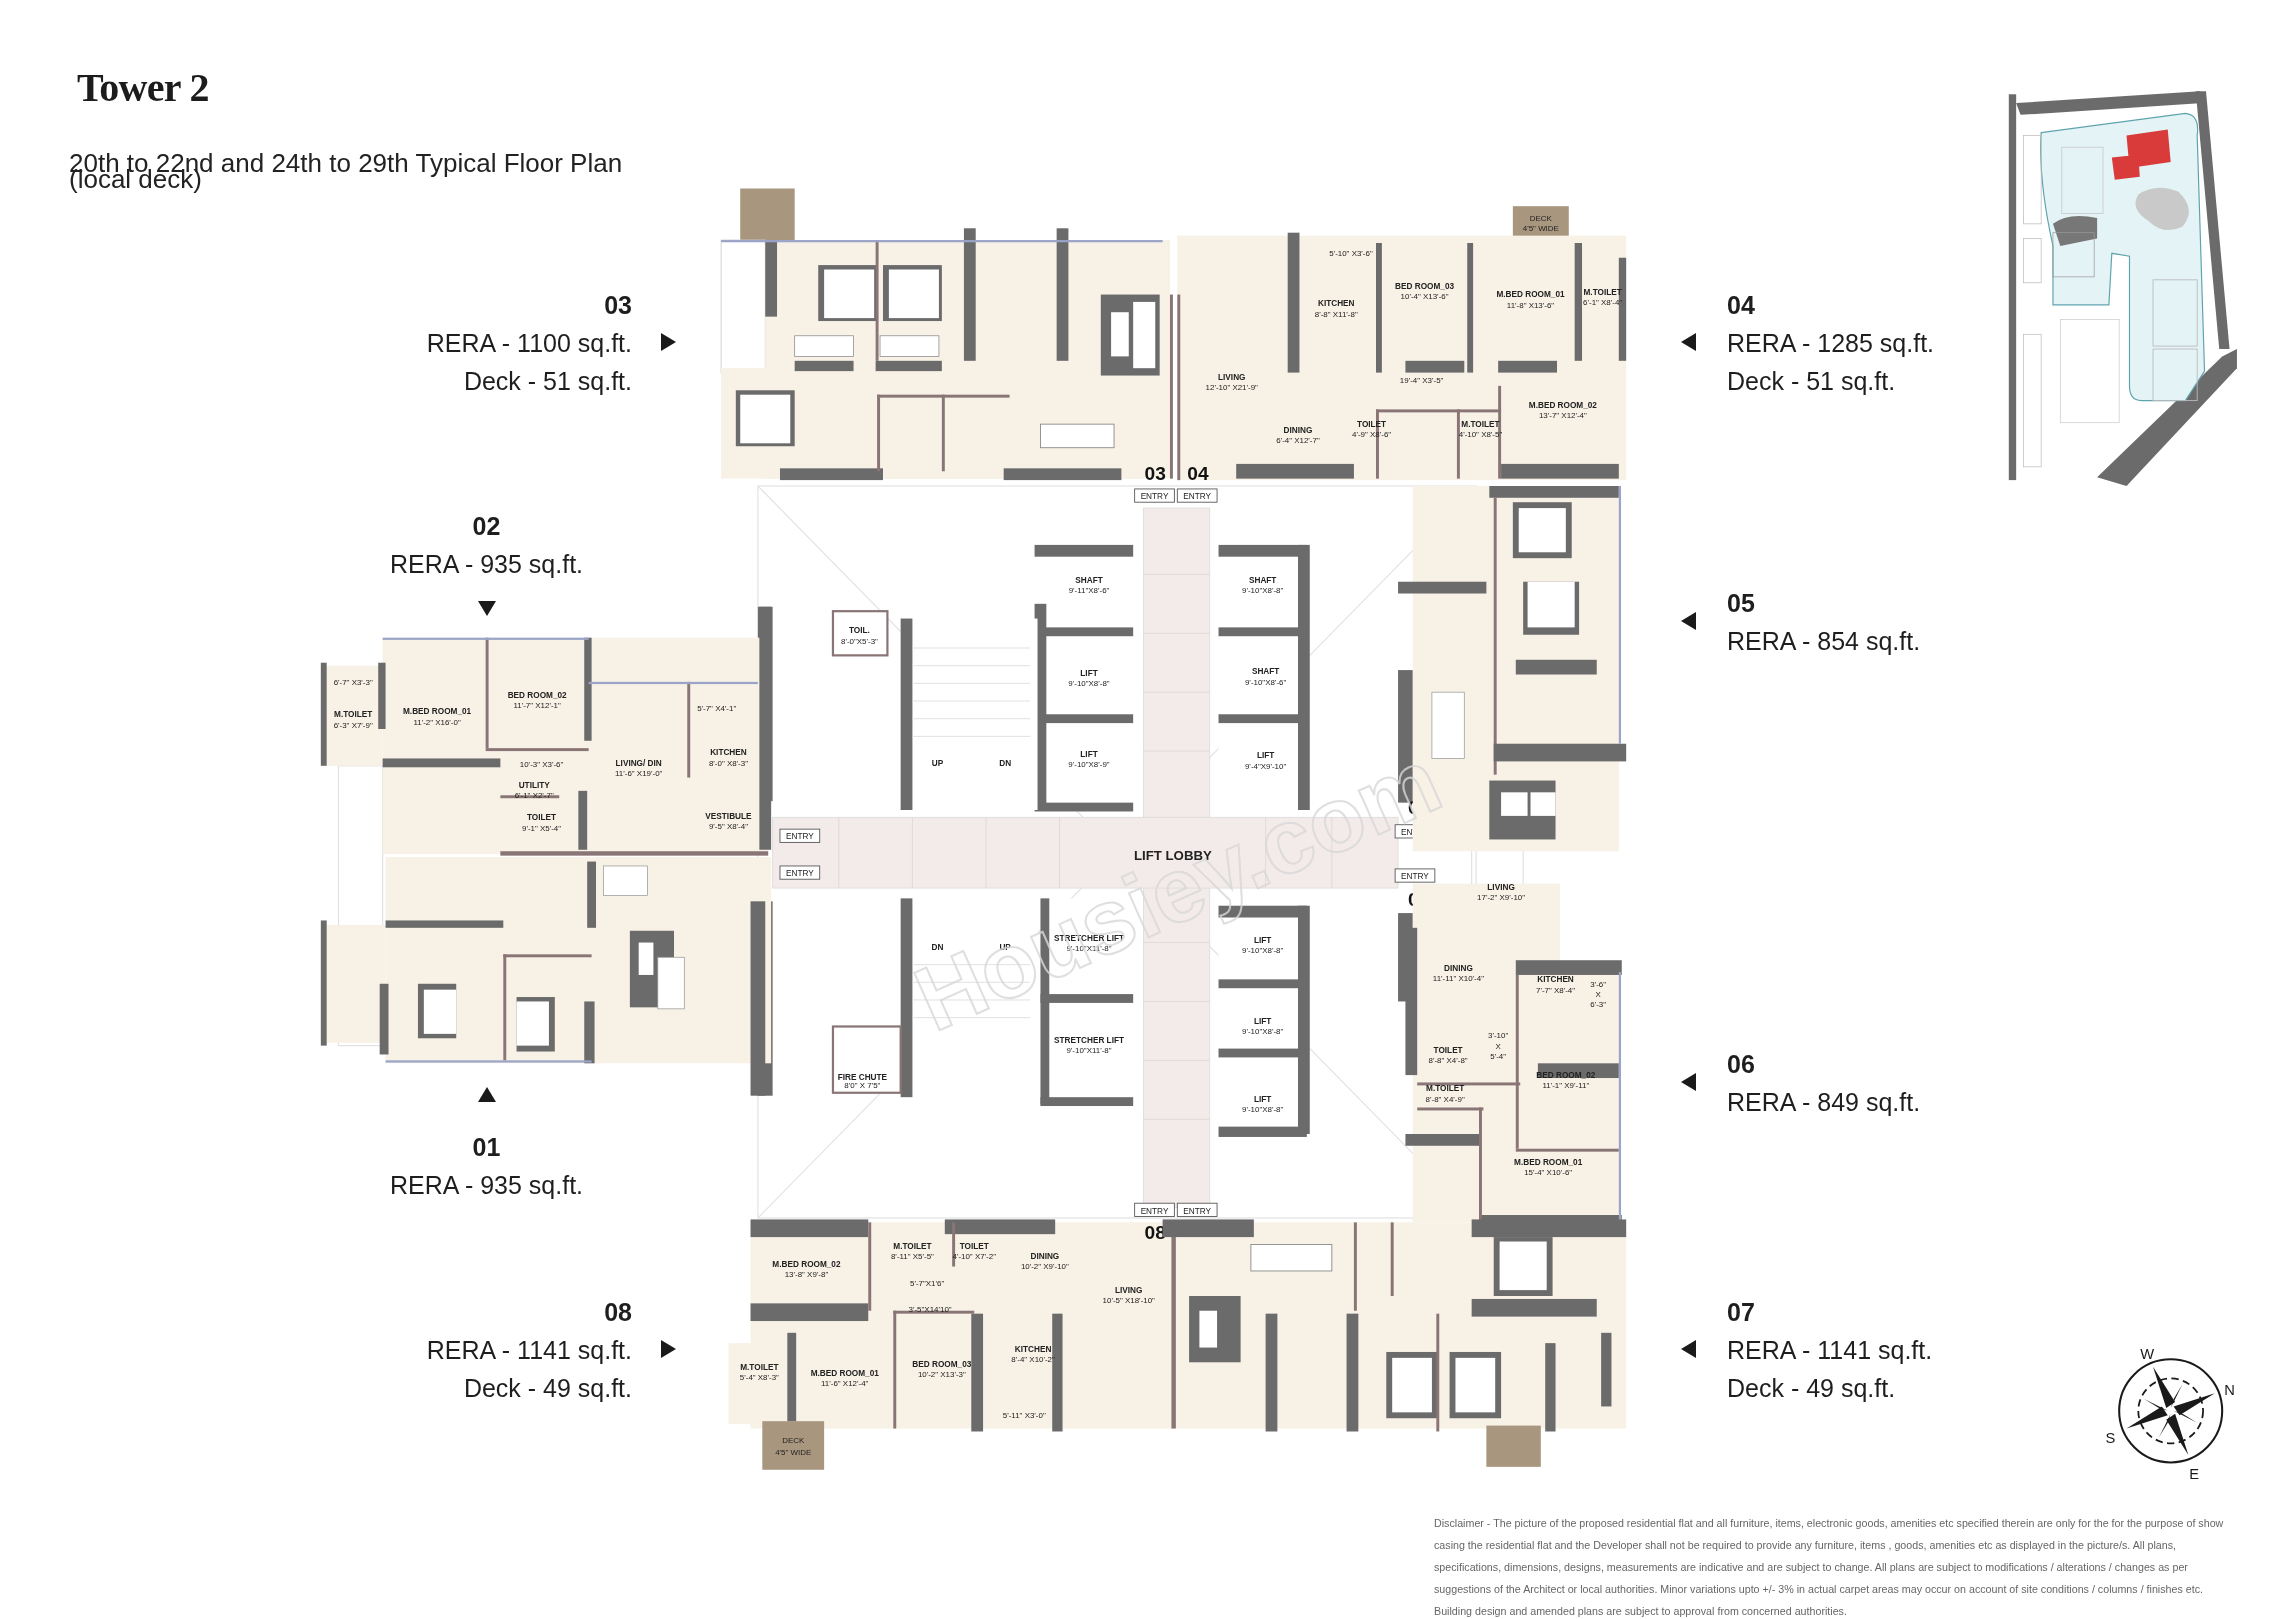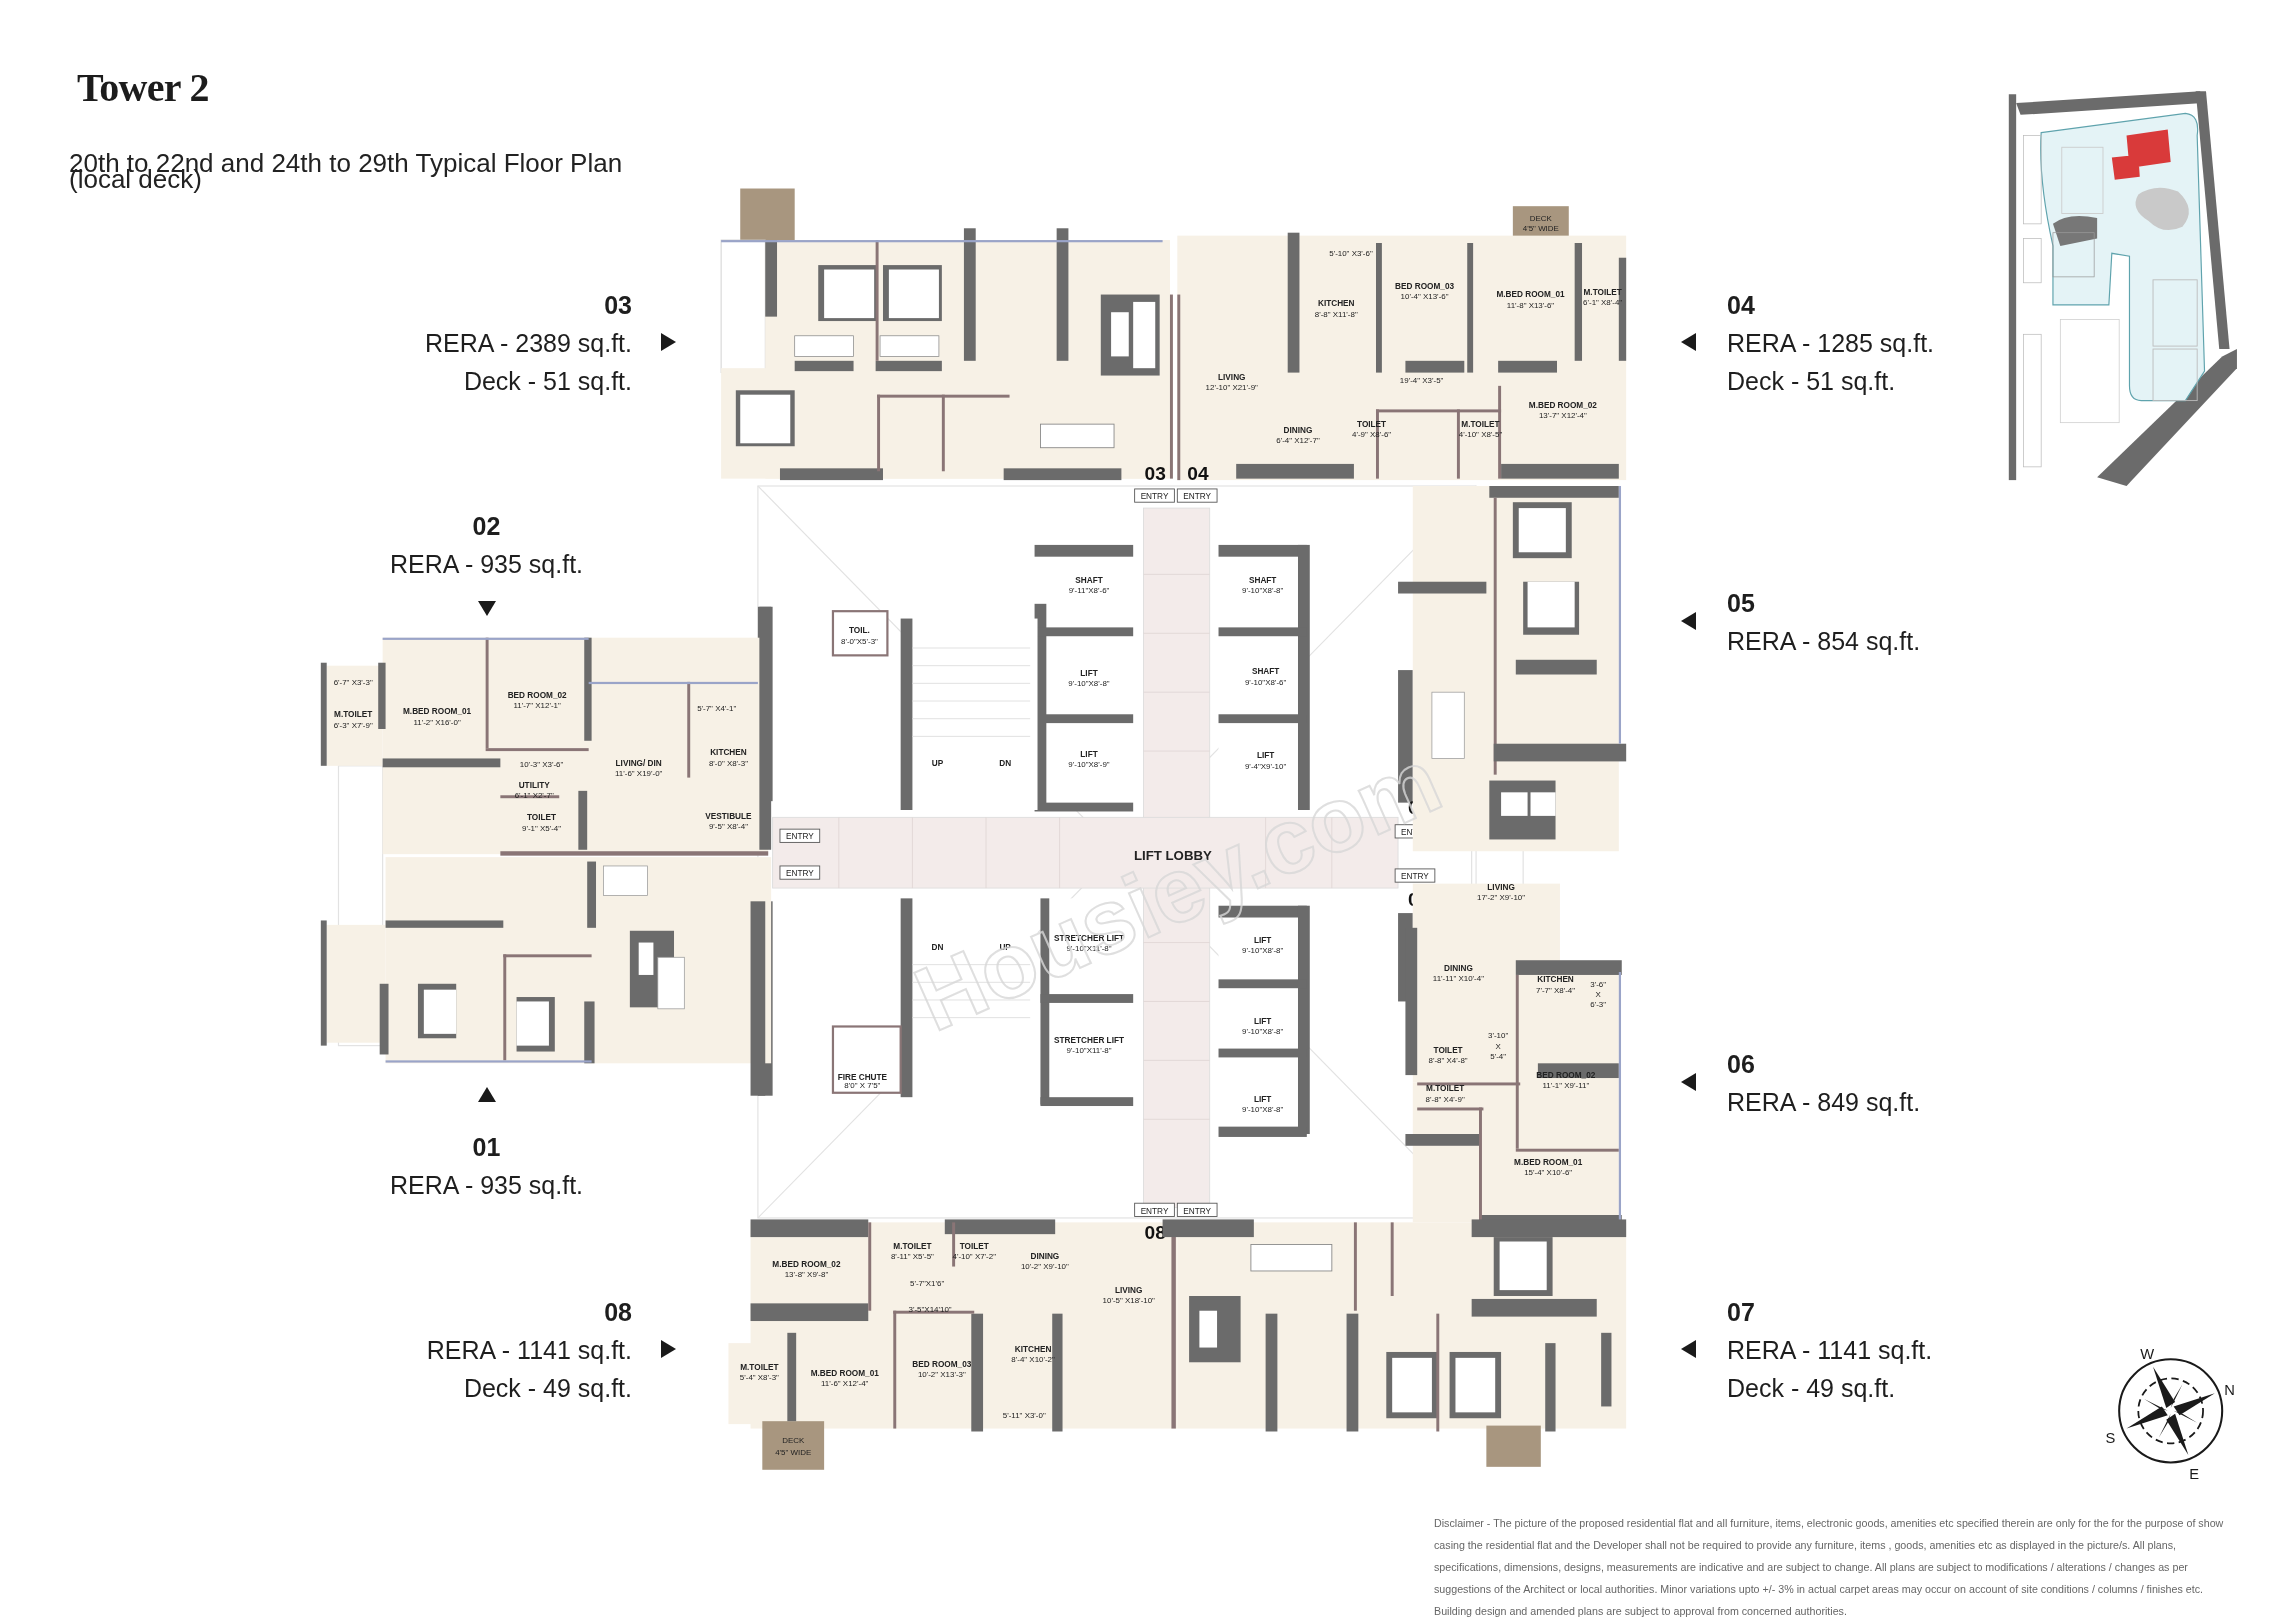--- a/index.html
+++ b/index.html
@@ -27,21 +27,21 @@
 </style>
 </head>
 <body>
 
 <div class="page-title">Tower 2</div>
 <div class="subtitle" style="top:126px;margin-top:22px;">20th to 22nd and 24th to 29th Typical Floor Plan</div>
 <div class="subtitle" style="top:164px;">(local deck)</div>
 
 <div class="unit-label right-align" style="right:1652px; top:286px;">
   <div class="num">03</div>
-  <div>RERA - 2389 sq.ft.</div>
+  <div>RERA - 1100 sq.ft.</div>
   <div>Deck - 51 sq.ft.</div>
 </div>
 <div class="arrow right" style="left:661px; top:333px;"></div>
 
 <div class="unit-label" style="left:1727px; top:286px;">
   <div class="num">04</div>
   <div>RERA - 1285 sq.ft.</div>
   <div>Deck - 51 sq.ft.</div>
 </div>
 <div class="arrow left" style="left:1681px; top:333px;"></div>

